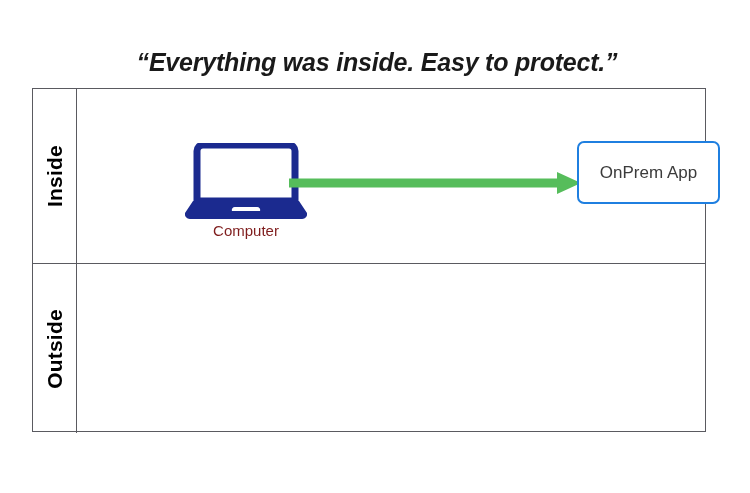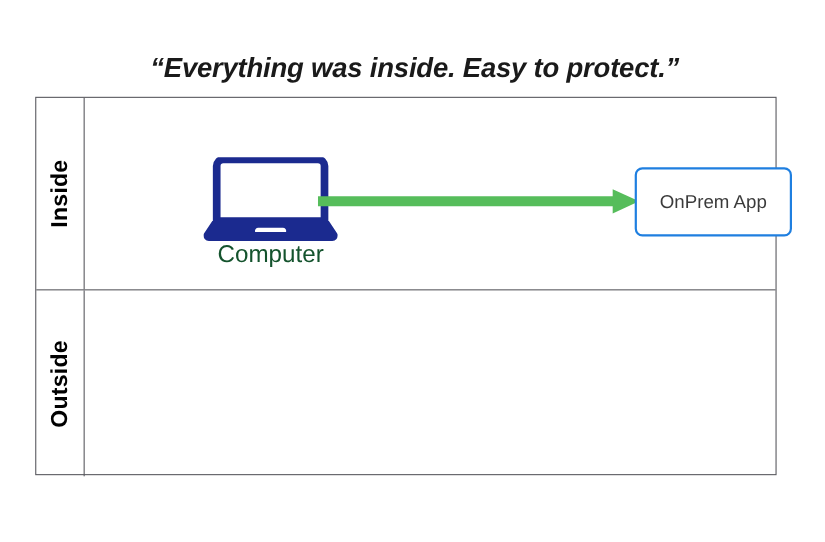--- a/index.html
+++ b/index.html
@@ -92,39 +92,39 @@
     top: 54px;
     width: 130px;
     text-align: center;
   }
   #laptop-icon {
     display: block;
     margin: 0 auto;
   }
   #computer-label {
     margin-top: 2px;
-    font-size: 22px;
-    color: #14532d;
+    font-size: 15px;
+    color: #7f1d1d;
     line-height: 20px;
   }
 
   
   #flow-arrow {
     position: absolute;
     left: 212px;
     top: 82px;
     width: 292px;
     height: 24px;
   }
 
   
   #onprem-app-box {
     position: absolute;
     left: 500px;
-    top: 63px;
+    top: 52px;
     width: 143px;
     height: 63px;
     box-sizing: border-box;
     border: 2.6px solid #1f7fe0;
     border-radius: 7px;
     background: #ffffff;
     display: flex;
     align-items: center;
     justify-content: center;
   }

